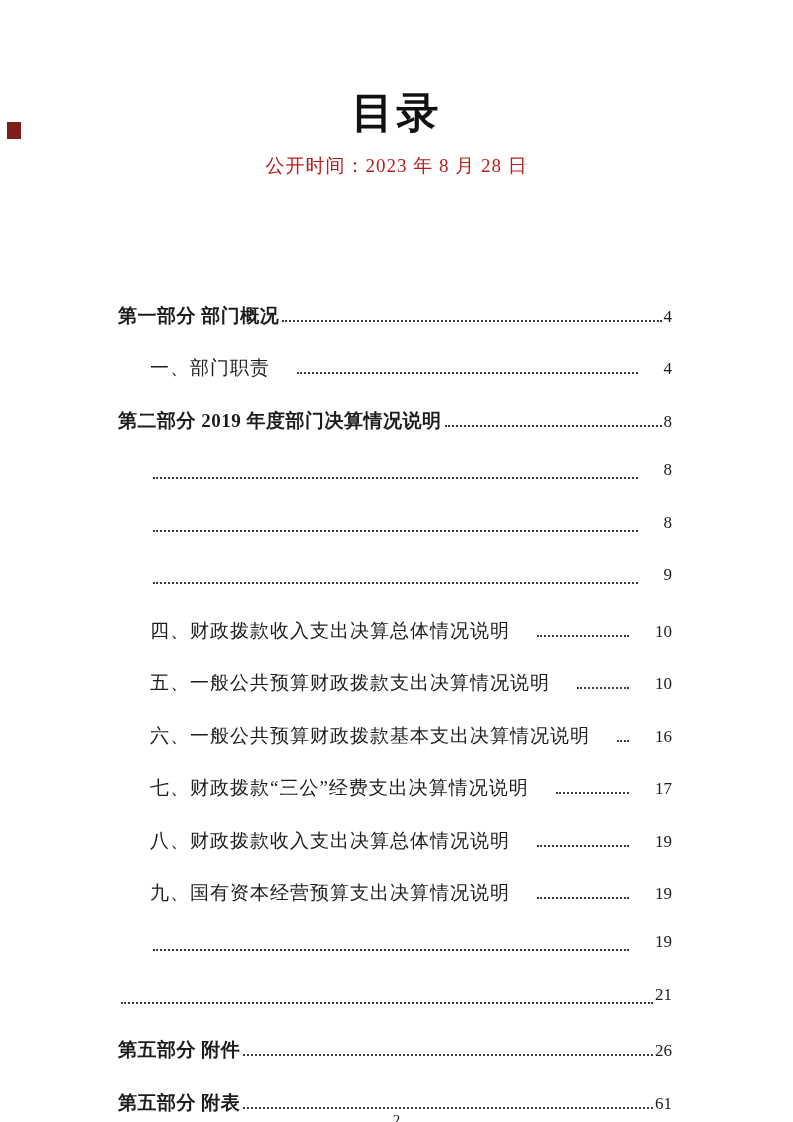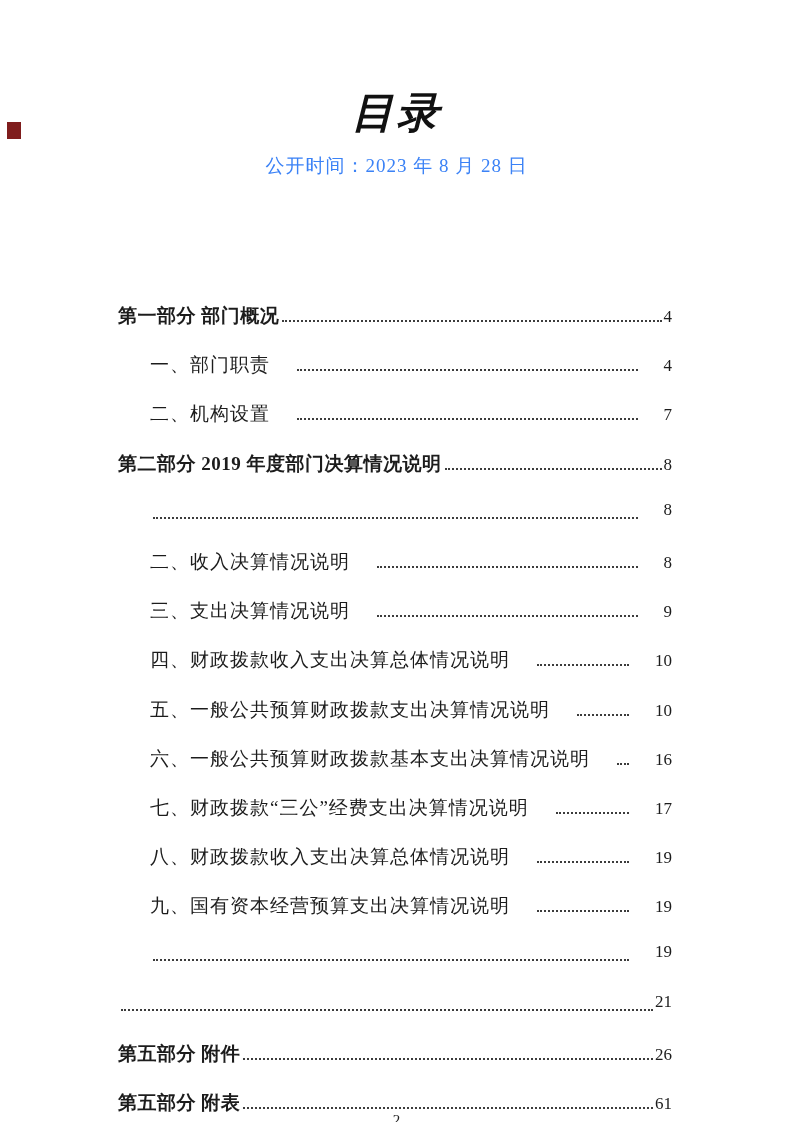--- a/index.html
+++ b/index.html
@@ -24,28 +24,27 @@
   }
   .doc-title {
     margin-top: 90px;
     text-align: center;
     font-family: "Liberation Sans", sans-serif;
     font-weight: bold;
     font-size: 42px;
     line-height: 46px;
     letter-spacing: 3px;
     color: #111111;
-    font-style: italic;
   }
   .publish-date {
     margin-top: 17px;
     text-align: center;
     font-size: 19px;
     letter-spacing: 1px;
-    color: #3b82f6;
+    color: #b91c1c;
   }
   .toc {
     position: absolute;
     left: 118px;
     top: 213px;
     width: 554px;
     height: 809px;
     display: flex;
     flex-direction: column;
     justify-content: space-between;
@@ -103,41 +102,34 @@
     <div class="toc-row section">
       <span class="label">第一部分 部门概况</span>
       <span class="dots"></span>
       <span class="pagenum">4</span>
     </div>
     <div class="toc-row item">
       <span class="label">一、部门职责</span>
       <span class="dots"></span>
       <span class="pagenum">4</span>
     </div>
-    <div class="toc-row item">
-      <span class="label">二、机构设置</span>
-      <span class="dots"></span>
-      <span class="pagenum">7</span>
-    </div>
     <div class="toc-row section">
       <span class="label">第二部分 2019 年度部门决算情况说明</span>
       <span class="dots"></span>
       <span class="pagenum">8</span>
     </div>
     <div class="toc-row item">
       <span class="dots"></span>
       <span class="pagenum">8</span>
     </div>
     <div class="toc-row item">
-      <span class="label">二、收入决算情况说明</span>
       <span class="dots"></span>
       <span class="pagenum">8</span>
     </div>
     <div class="toc-row item">
-      <span class="label">三、支出决算情况说明</span>
       <span class="dots"></span>
       <span class="pagenum">9</span>
     </div>
     <div class="toc-row item">
       <span class="label">四、财政拨款收入支出决算总体情况说明</span>
       <span class="dots"></span>
       <span class="pagenum">10</span>
     </div>
     <div class="toc-row item">
       <span class="label">五、一般公共预算财政拨款支出决算情况说明</span>

